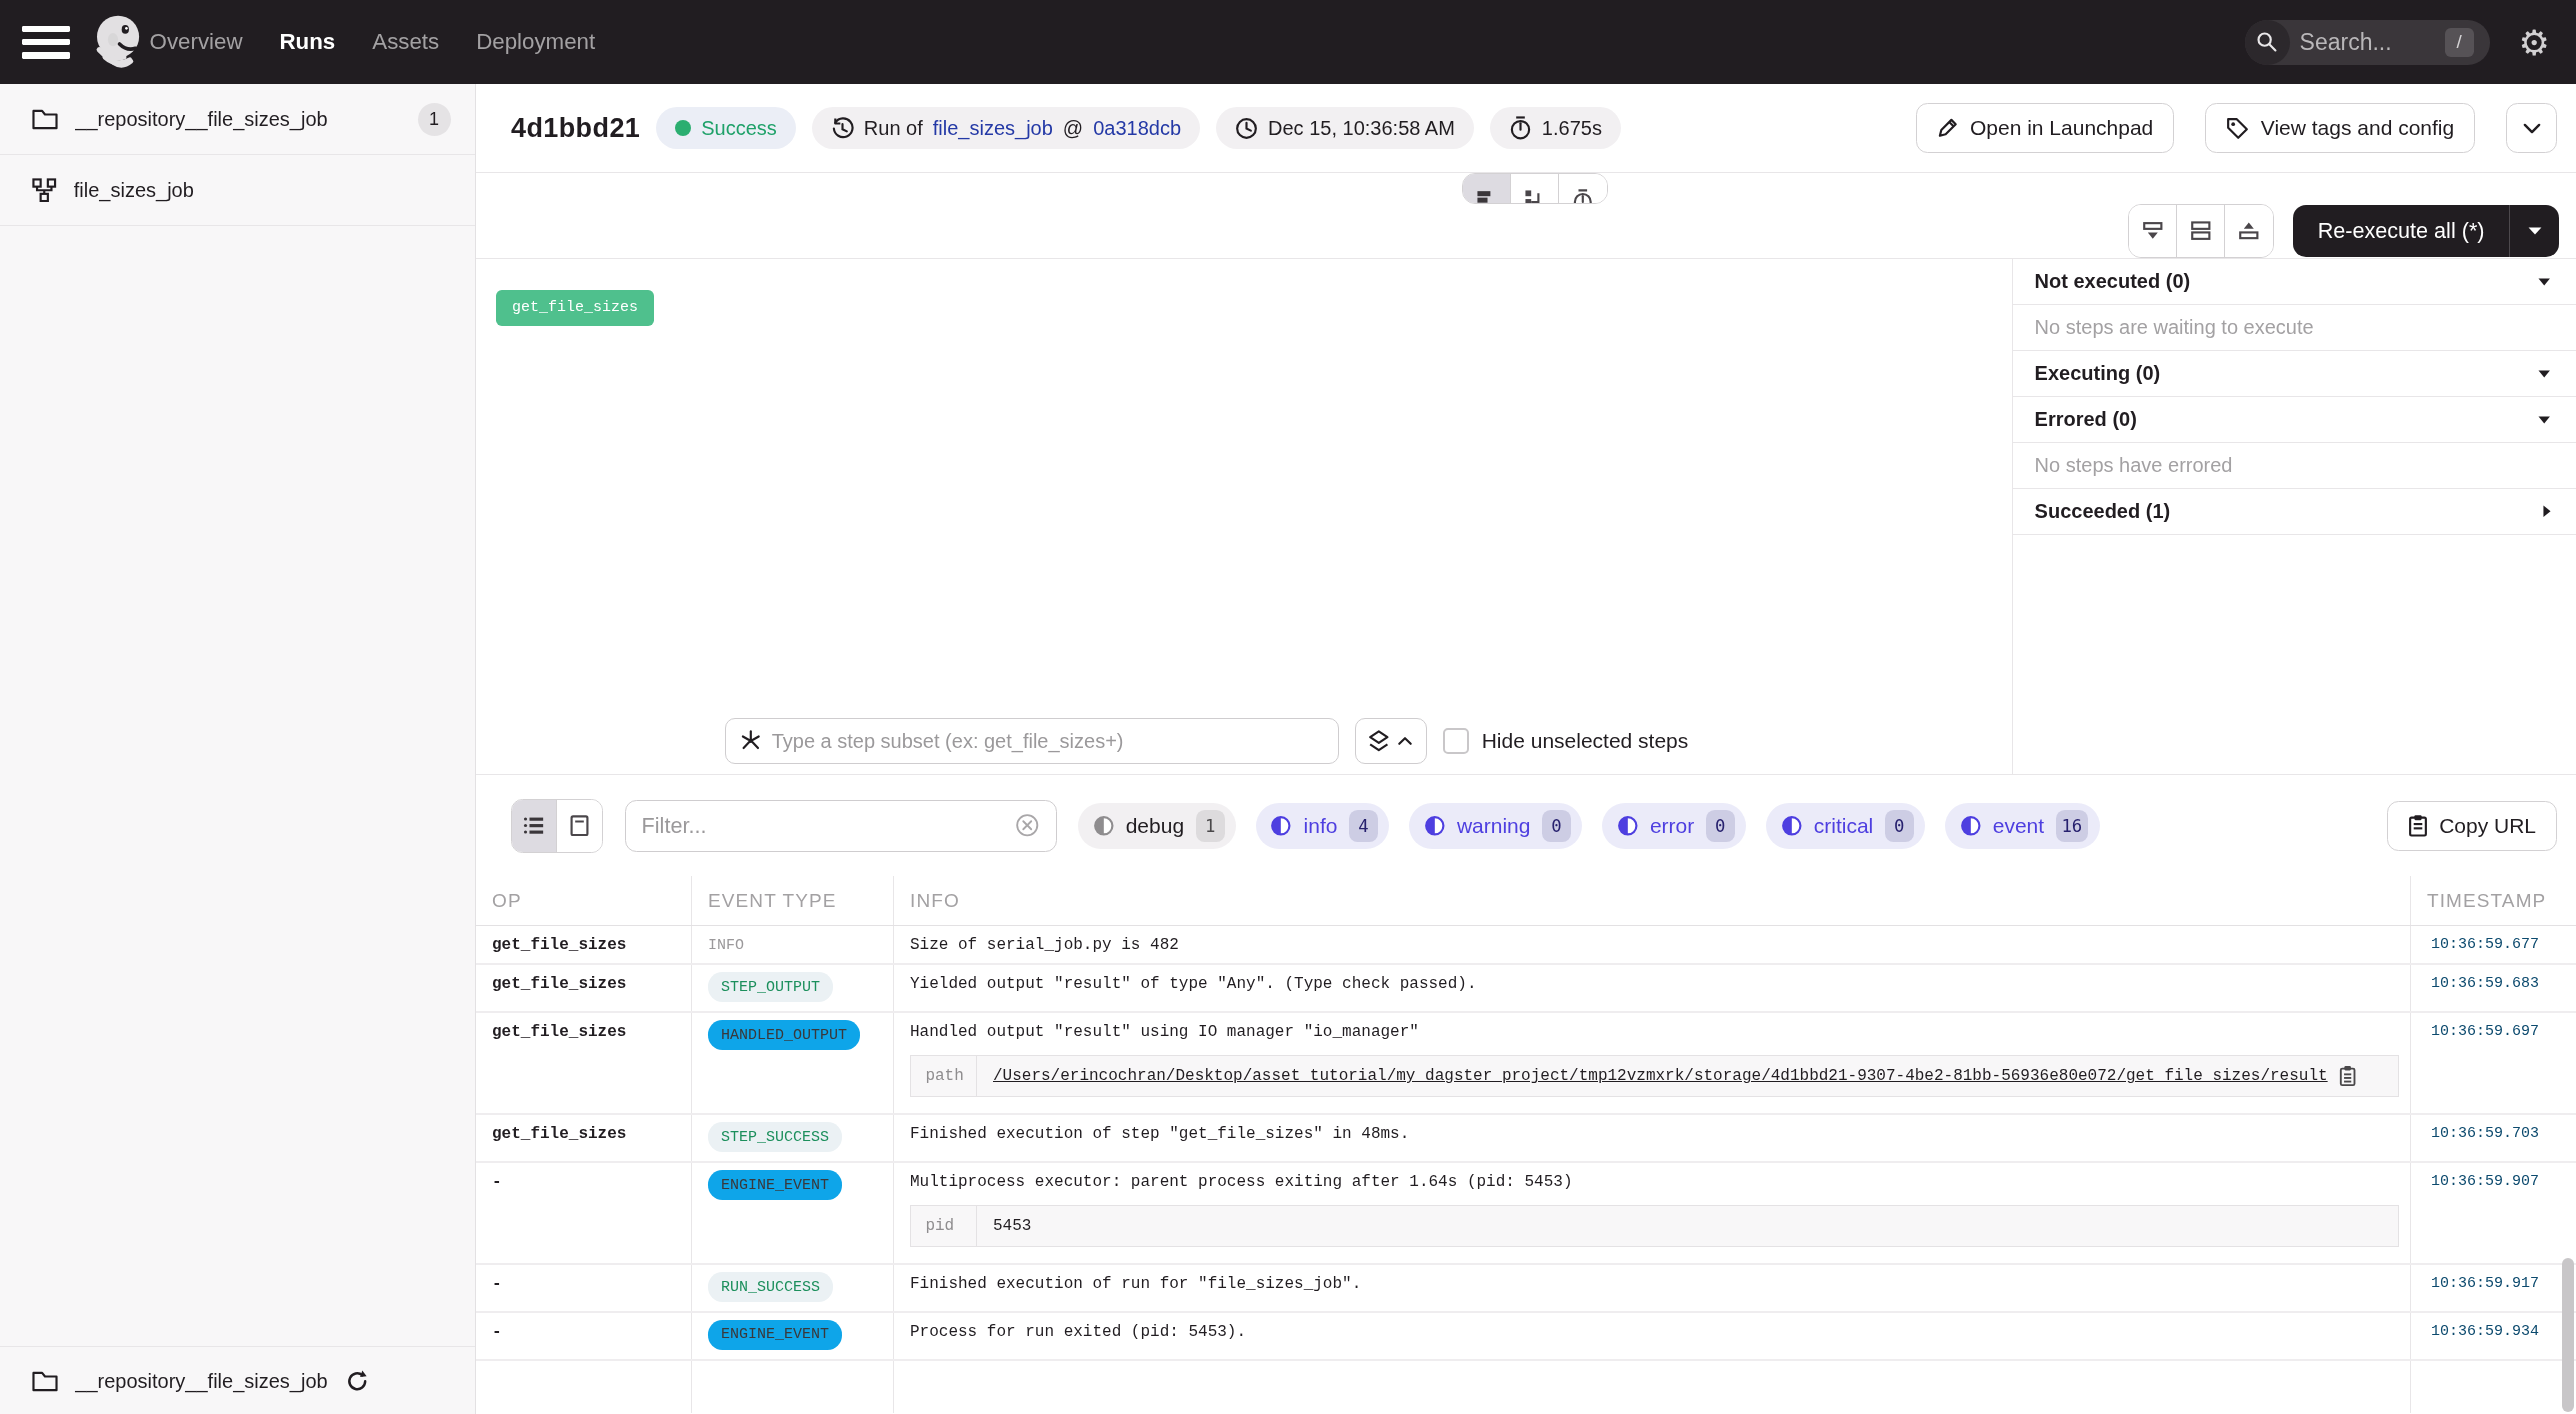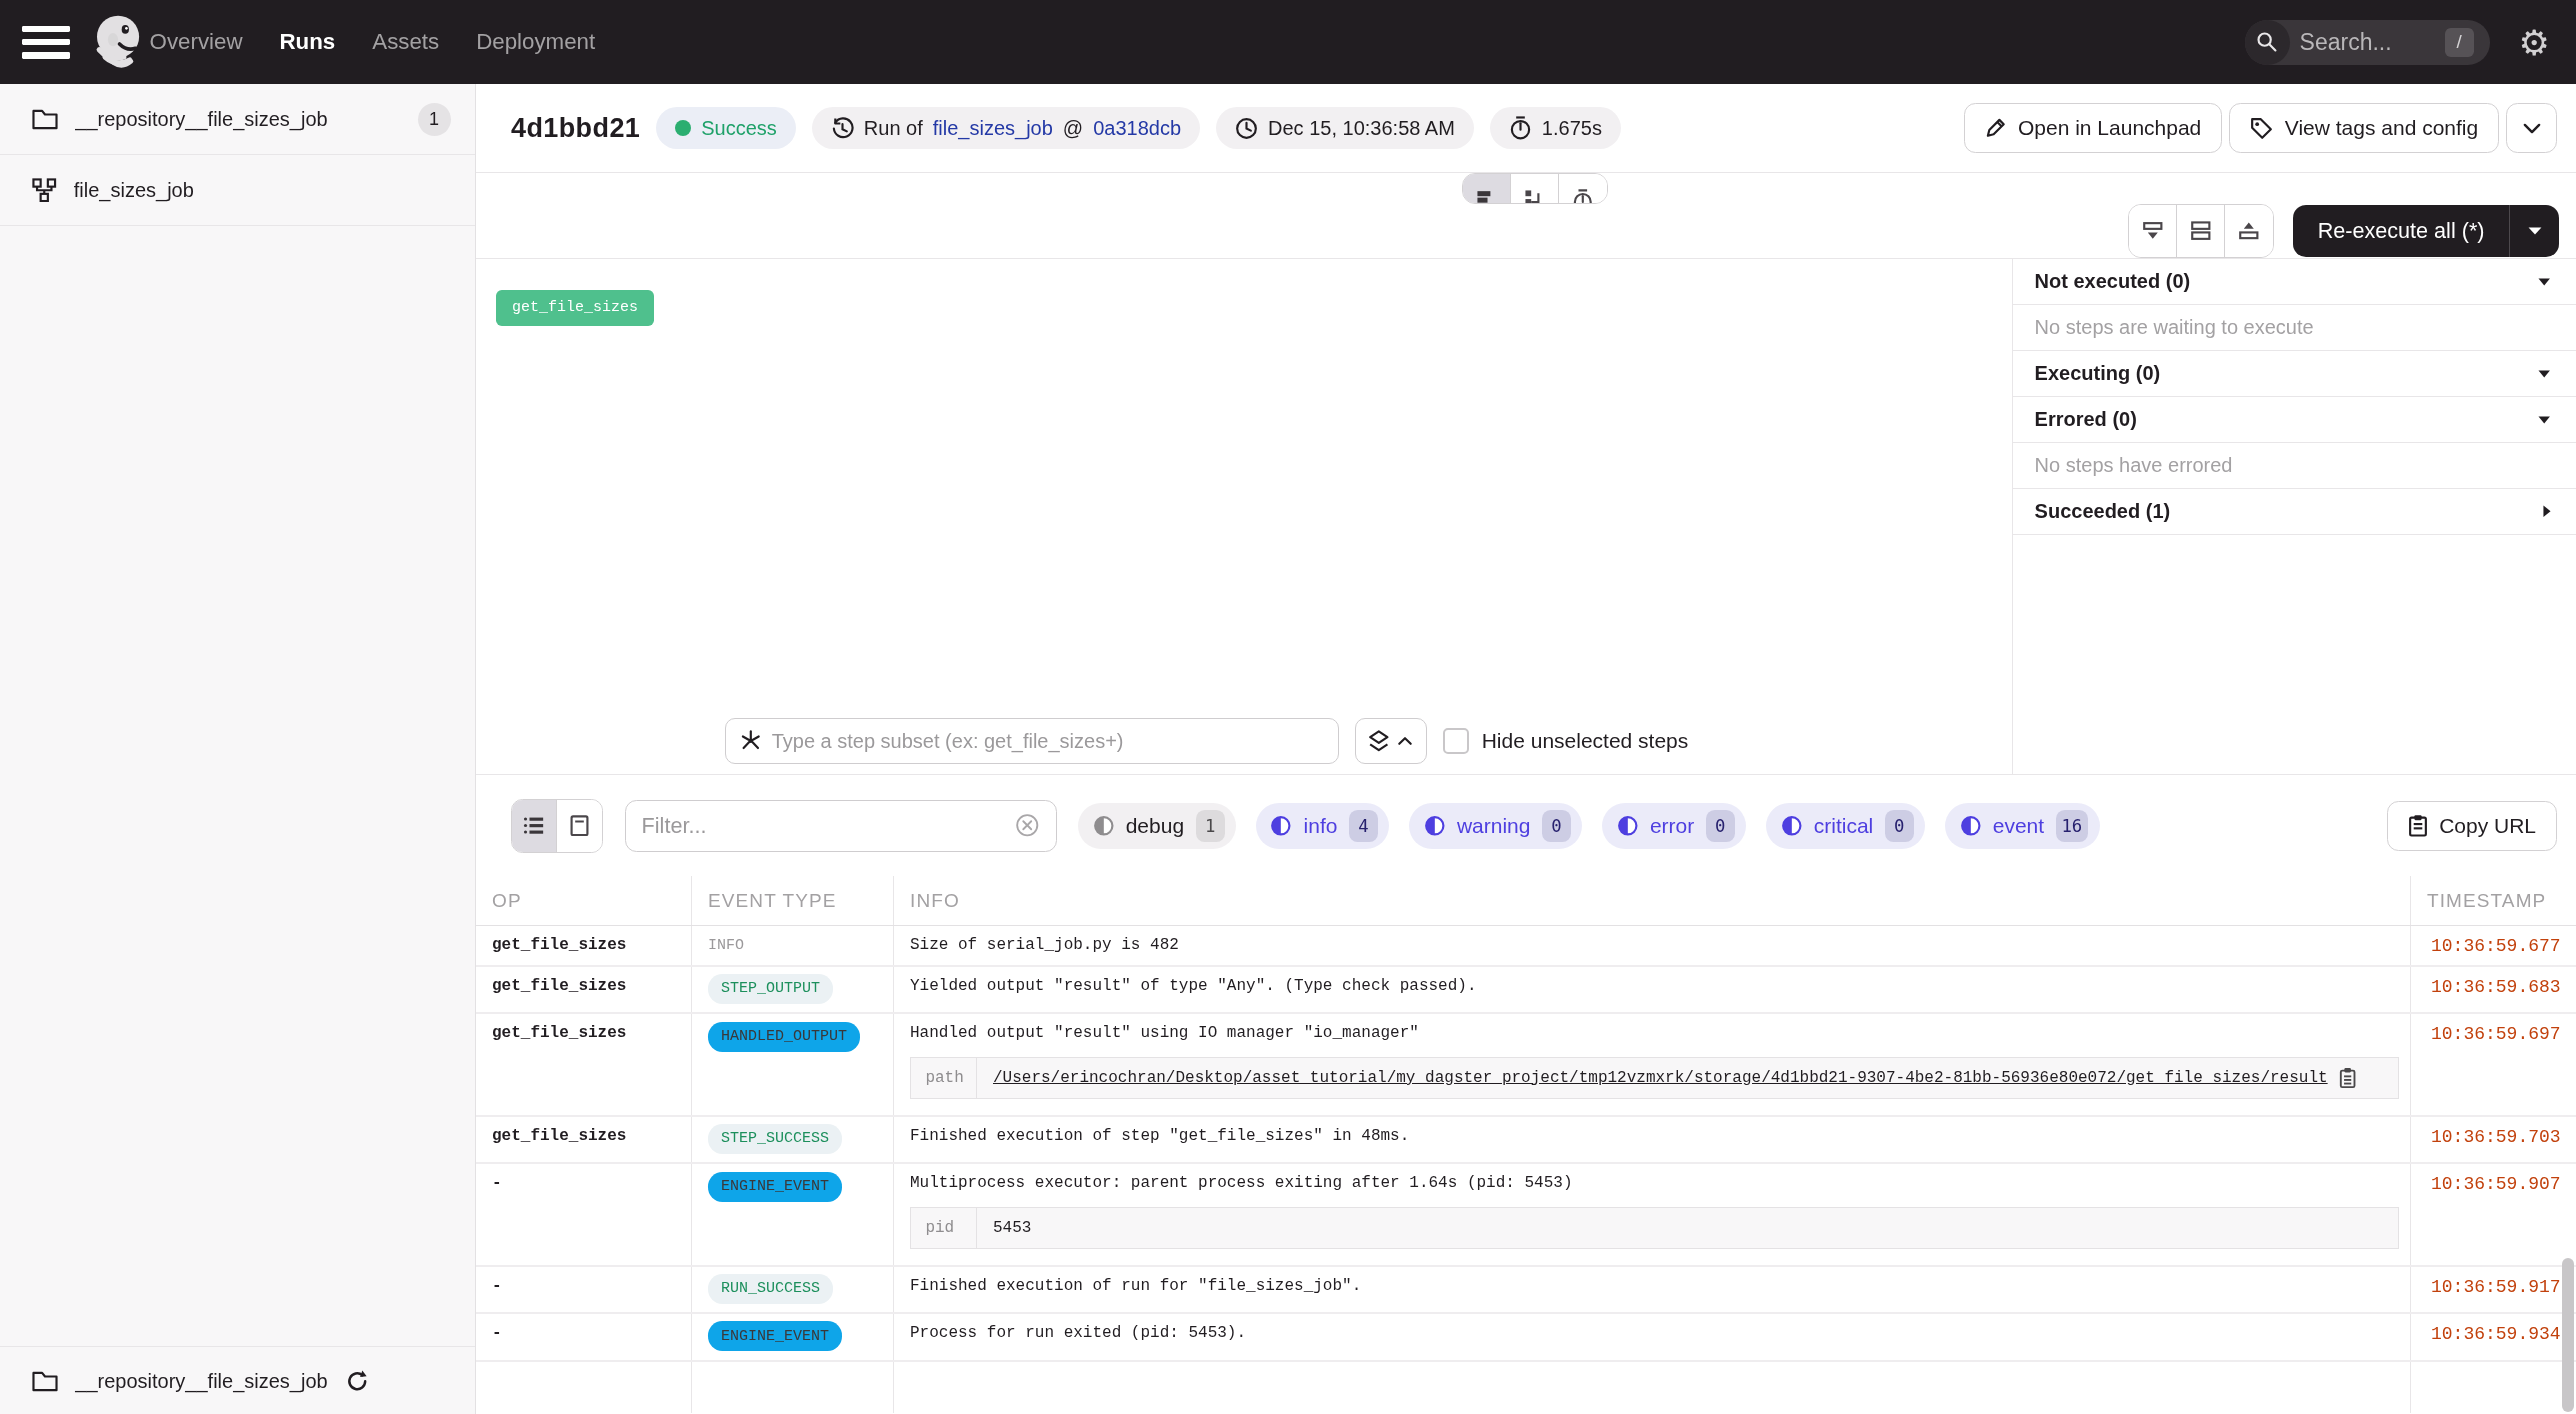--- a/index.html
+++ b/index.html
@@ -70,21 +70,21 @@
     display:flex; align-items:center; padding:0 19px 0 35px; gap:16px;
   }
   .run-id { font-size:27px; font-weight:bold; letter-spacing:0.4px; }
   .pill {
     height:42px; border-radius:21px; background:#F2F0F2;
     display:inline-flex; align-items:center; padding:0 19px; gap:10px; font-size:20px;
   }
   .pill.success { background:#EBEEF6; color:#1FA169; font-weight:500; }
   .dot { width:16px; height:16px; border-radius:50%; background:#2BAE70; }
   .pill a, .link { color:#2439A6; text-decoration:none; cursor:pointer; }
-  .header-actions { margin-left:auto; display:flex; align-items:center; gap:7px; }
+  .header-actions { margin-left:auto; display:flex; align-items:center; gap:31px; }
   .btn {
     height:50px; background:#FFFFFF; border:0.7px solid #D3D1D3; border-radius:11.5px;
     display:inline-flex; align-items:center; gap:11.5px; padding:0 20px;
     font-size:21px; color:#211D21; cursor:pointer; white-space:nowrap;
   }
   .btn.icon-only { padding:0 14.4px; }
 
   
   .toolbar {
     height:86px; border-bottom:0.7px solid #E8E6E8;
@@ -185,21 +185,21 @@
     display:flex; align-items:center; padding-left:16px; border-right:0.7px solid #E8E6E8;
   }
   .hcell:last-child { border-right:none; }
   .op-cell { font-family:"Liberation Mono", monospace; font-size:16px; font-weight:bold; }
   .type-cell { font-family:"Liberation Mono", monospace; font-size:15px; padding-top:7.2px; }
   .type-plain { color:#9B999B; padding-top:4.3px; display:inline-block; }
   .type-pill { display:inline-block; border-radius:14.4px; padding:6.5px 13px; }
   .type-pill.green { background:#EBF1F4; color:#1C8F5C; }
   .type-pill.gray { background:#0ea5e9; color:#3A383A; }
   .info-cell { font-family:"Liberation Mono", monospace; font-size:16px; }
-  .ts-cell { font-family:"Liberation Mono", monospace; font-size:18px; color:#c2410c; padding-left:20px; }
+  .ts-cell { font-family:"Liberation Mono", monospace; font-size:15px; color:#0c4a6e; padding-left:20px; }
   .meta-box {
     margin:14.4px 11.5px 7.2px 0; height:42px; border:0.7px solid #E4E2E4; background:#F8F7F8;
     display:flex; align-items:center; font-size:16px;
   }
   .meta-key { width:66px; align-self:stretch; display:flex; align-items:center; padding-left:14.4px; color:#8F8D8F; border-right:0.7px solid #E4E2E4; }
   .meta-val { padding-left:16px; display:flex; align-items:center; gap:11.5px; white-space:nowrap; overflow:hidden; }
   .meta-val .plink { text-decoration:underline; color:#211D21; cursor:pointer; font-size:16px; }
   .copy-mini { cursor:pointer; color:#4A484A; }
 
   .vscroll {

